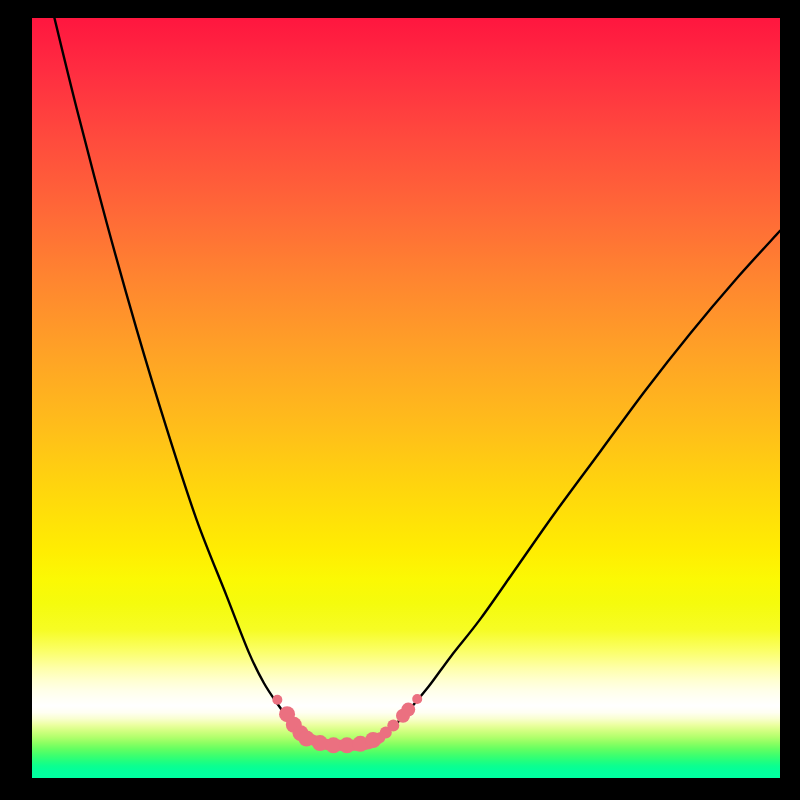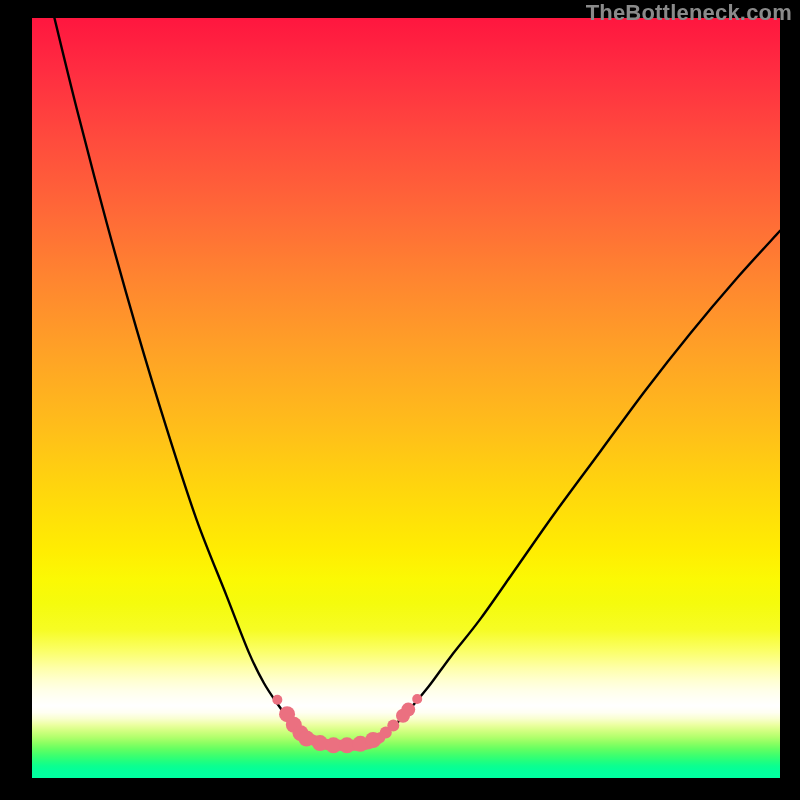--- a/index.html
+++ b/index.html
@@ -111,14 +111,13 @@
           <circle cx="328.372" cy="725.8" r="8" fill="#eb7080"></circle>
           <circle cx="341.088" cy="722" r="8" fill="#eb7080"></circle>
           <circle cx="353.804" cy="714.4" r="6" fill="#eb7080"></circle>
           <circle cx="361.284" cy="707.56" r="6" fill="#eb7080"></circle>
           <circle cx="371.008" cy="697.6800000000001" r="7" fill="#eb7080"></circle>
           <circle cx="376.244" cy="691.6" r="7" fill="#eb7080"></circle>
           <circle cx="385.22" cy="680.96" r="5" fill="#eb7080"></circle>
         </g>
     </svg>
   </div>
-  <div class="watermark">TheBottleneck.com</div>
 </div>
 
 </body></html>

